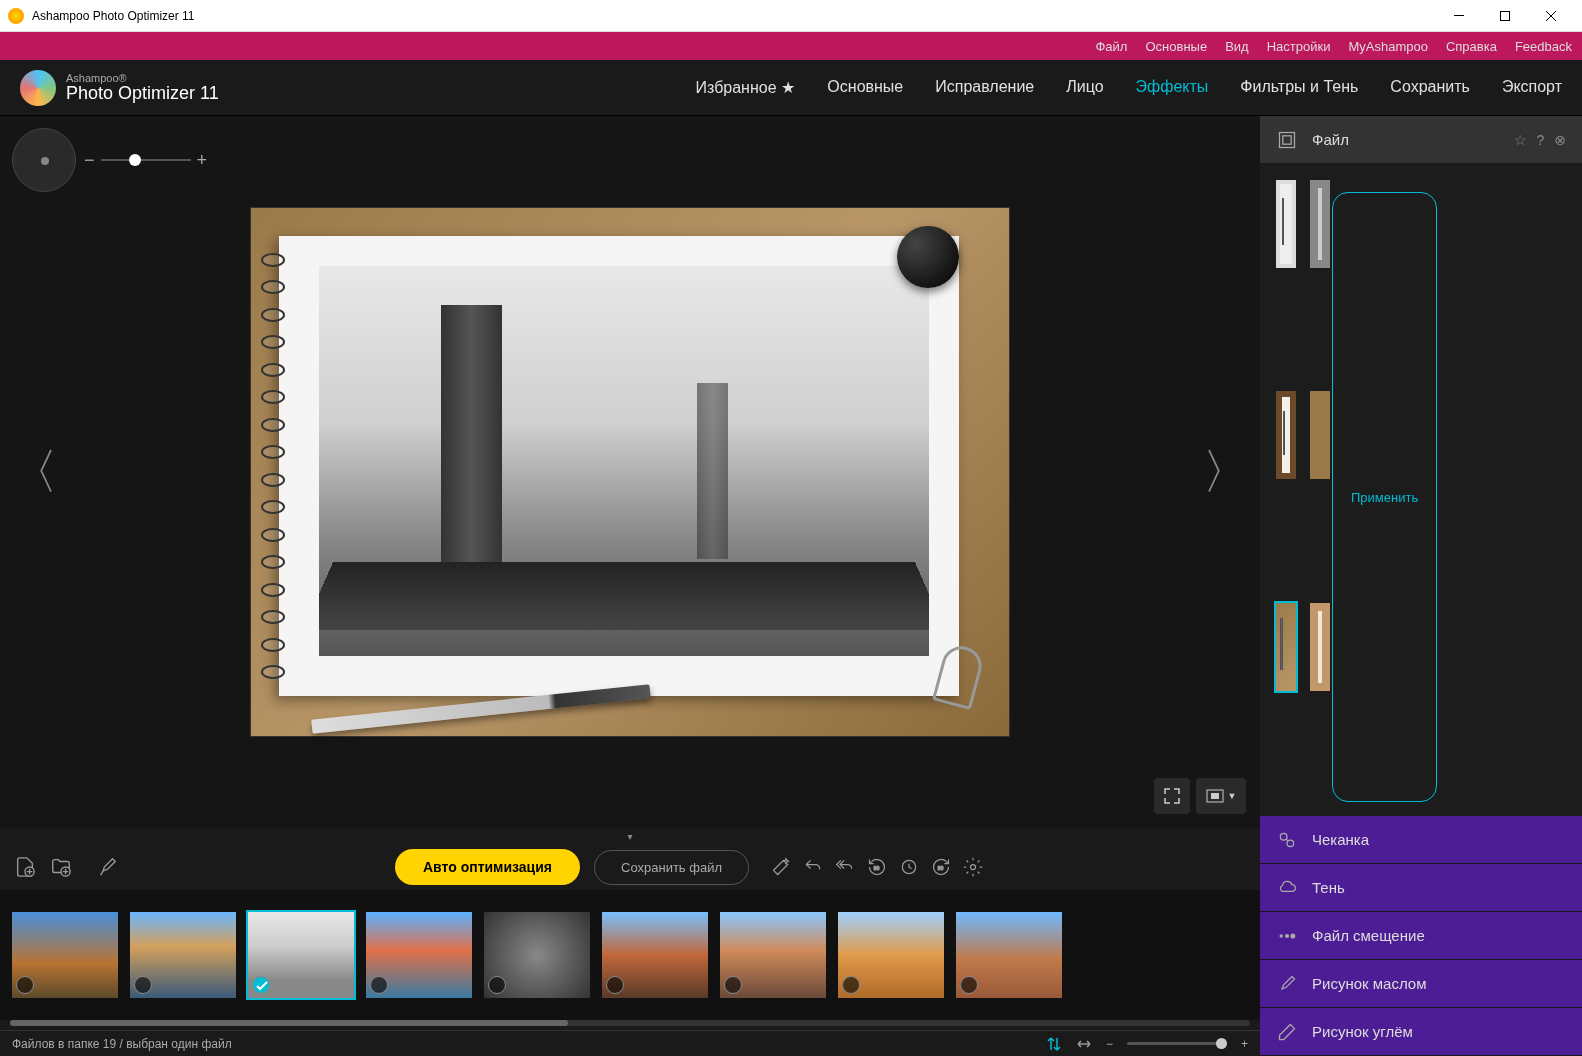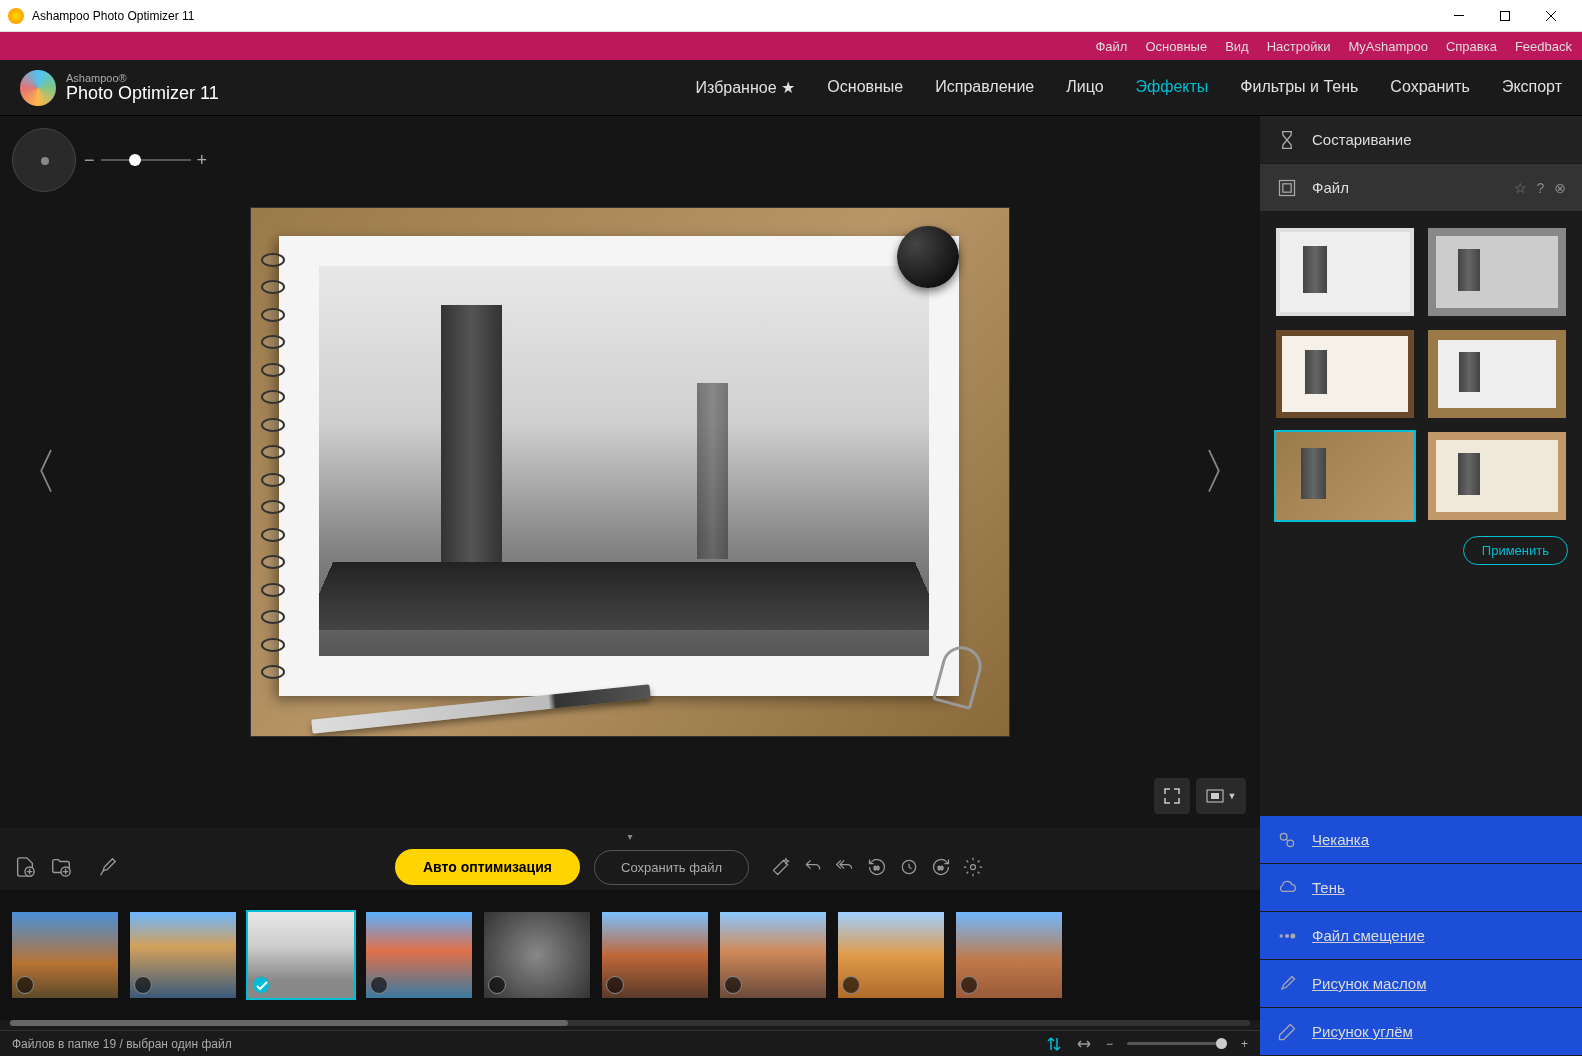--- a/index.html
+++ b/index.html
@@ -66,28 +66,28 @@
 .statusbar { height:26px; background:#1a1a1a; display:flex; align-items:center; padding:0 12px; font-size:12px; color:#aaa; border-top:1px solid #333; }
 .status-icons { margin-left:auto; display:flex; gap:14px; align-items:center; }
 .status-icons span { cursor:pointer; }
 .sb-slider { width:100px; height:3px; background:#555; position:relative; border-radius:2px; }
 .sb-thumb { position:absolute; right:0; top:-4px; width:11px; height:11px; background:#ccc; border-radius:50%; }
 .right { width:322px; background:#222; display:flex; flex-direction:column; overflow:hidden; }
 .effect-item { height:48px; display:flex; align-items:center; padding:0 16px; gap:14px; font-size:15px; color:#ddd; cursor:pointer; border-bottom:1px solid #1a1a1a; }
 .effect-item.selected { background:#333; }
 .effect-icon { width:22px; height:22px; display:flex; align-items:center; justify-content:center; color:#aaa; }
 .effect-actions { margin-left:auto; display:flex; gap:10px; color:#888; font-size:14px; }
-.frames-panel { flex:1; background:#1c1c1c; padding:14px; display:flex; flex-direction:column; }
+.frames-panel { flex:1; background:#1c1c1c; padding:14px; display:flex; flex-direction:row; }
 .frames-grid { display:grid; grid-template-columns:1fr 1fr; gap:10px; }
 .frame-thumb { height:92px; cursor:pointer; border:2px solid transparent; position:relative; }
 .frame-thumb.sel { border-color:#00bcd4; }
 .frame-inner { width:100%; height:100%; background:linear-gradient(180deg,#ddd 0%,#bbb 40%,#777 80%); position:relative; }
 .apply-row { margin-top:14px; display:flex; justify-content:flex-end; }
 .apply-btn { border:1px solid #00bcd4; color:#00bcd4; background:transparent; padding:6px 18px; border-radius:16px; font-size:13px; cursor:pointer; }
-.effect-list-bottom { background:#1d4ed8;text-decoration:underline; }
+.effect-list-bottom { background:#4c1d95; }
 svg { display:block; }
 </style>
 </head>
 <body>
 
 <div class="titlebar">
   <div class="appicon"></div>
   <div class="title">Ashampoo Photo Optimizer 11</div>
   <div class="winbtns">
     <div class="winbtn">
@@ -328,28 +328,20 @@
         <div class="sb-slider">
             <div class="sb-thumb"></div>
           </div>
         <span>+</span>
       </div>
     </div>
   </div>
 
   <div class="right">
     <div id="effects-top">
-        <div class="effect-item">
-          <div class="effect-icon">
-            <svg width="20" height="20" viewBox="0 0 24 24" fill="none" stroke="#aaa" stroke-width="1.5">
-              <path d="M6 2h12M6 22h12M7 2v4l5 6-5 6v4M17 2v4l-5 6 5 6v4"></path>
-            </svg>
-          </div>
-          <span>Состаривание</span>
-        </div>
         <div class="effect-item selected">
           <div class="effect-icon">
             <svg width="20" height="20" viewBox="0 0 24 24" fill="none" stroke="#aaa" stroke-width="1.5">
               <rect x="3" y="3" width="18" height="18"></rect>
               <rect x="7" y="7" width="10" height="10"></rect>
             </svg>
           </div>
           <span>Файл</span>
           <div class="effect-actions">
             <span>☆</span>

